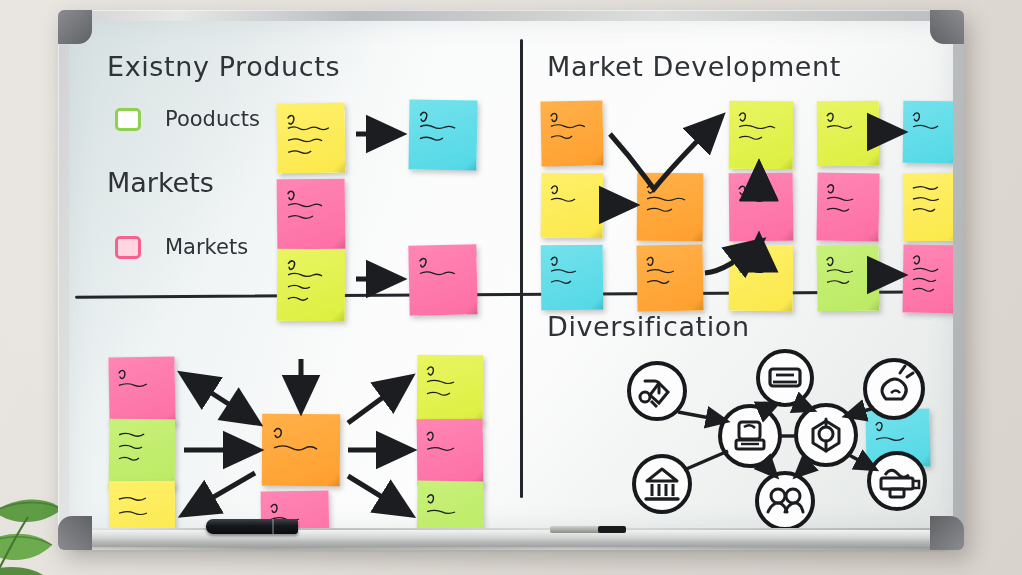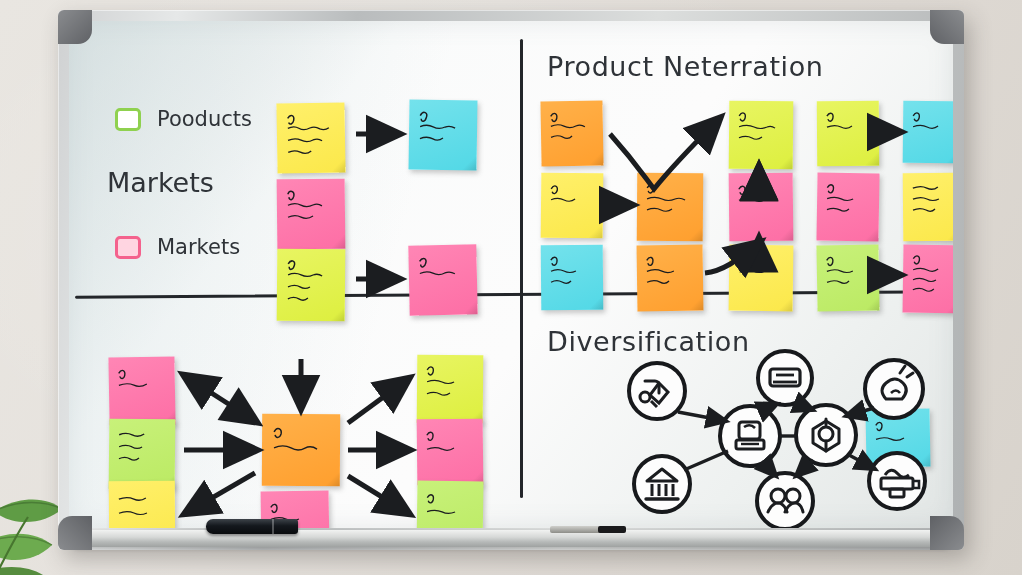--- a/index.html
+++ b/index.html
@@ -114,24 +114,24 @@
     font-weight: 400;
     font-size: 27px;
     letter-spacing: 0.6px;
     color: #2f3338;
     z-index: 4;
     white-space: nowrap;
   }
   #t-ep { left: 38px; top: 30px; }
   #t-pd { left: 478px; top: 30px; }
   #t-mp { left: 34px; top: 288px; }
-  #t-dv { left: 478px; top: 305px; text-align: right; }
-
-  
-  .legend-row { position:absolute; display:flex; align-items:center; gap:16px; z-index:4; }
+  #t-dv { left: 478px; top: 290px; text-align: right; }
+
+  
+  .legend-row { position:absolute; display:flex; align-items:center; gap:24px; z-index:4; }
   #lg-products { left: 46px; top: 86px; }
   #lg-markets  { left: 46px; top: 214px; }
   .legend-box { width: 26px; height: 23px; border-radius: 5px; }
   #box-products { border: 3px solid #8fd14f; background: #ffffff; }
   #box-markets  { border: 3px solid #f4628d; background: #ffd5e1; }
   .legend-label {
     font-family: "DejaVu Sans", sans-serif;
     font-size: 21px; color: #2f3338; white-space: nowrap;
   }
   #subhead-markets {
@@ -191,21 +191,22 @@
 
     <div id="board">
       <div id="board-gloss"></div>
 
       <div class="divider" id="div-h"></div>
       <div class="divider" id="div-v"></div>
       <svg id="div-h-arrow" width="26" height="20">
         <polygon points="0,4 22,9 0,15" fill="#23262a"></polygon>
       </svg>
 
-      <div class="q-title" id="t-pd">Product Neterration</div>
+      <div class="q-title" id="t-ep">Existny Products</div>
+      <div class="q-title" id="t-pd">Market Development</div>
       <div class="q-title" id="t-dv">Diversification</div>
 
       <div class="legend-row" id="lg-products">
         <div class="legend-box" id="box-products"></div>
         <div class="legend-label">Pooducts</div>
       </div>
       <div id="subhead-markets">Markets</div>
       <div class="legend-row" id="lg-markets">
         <div class="legend-box" id="box-markets"></div>
         <div class="legend-label">Markets</div>

